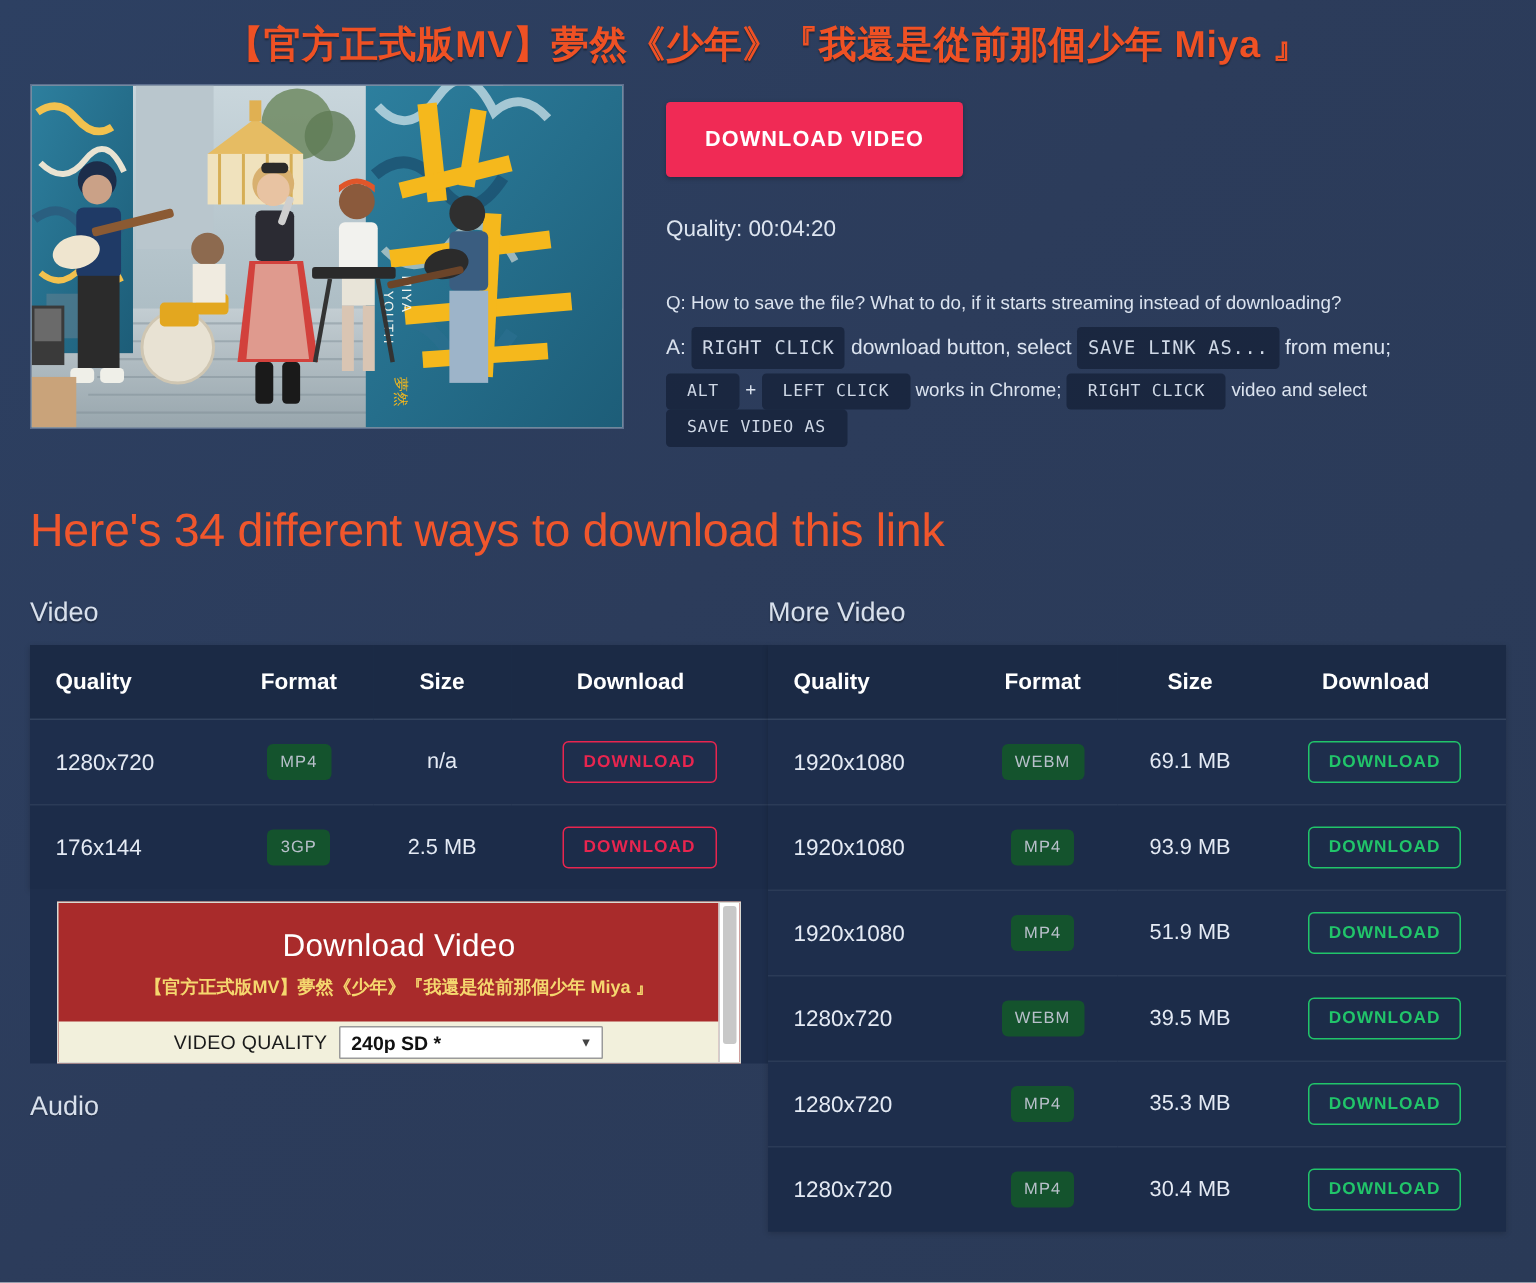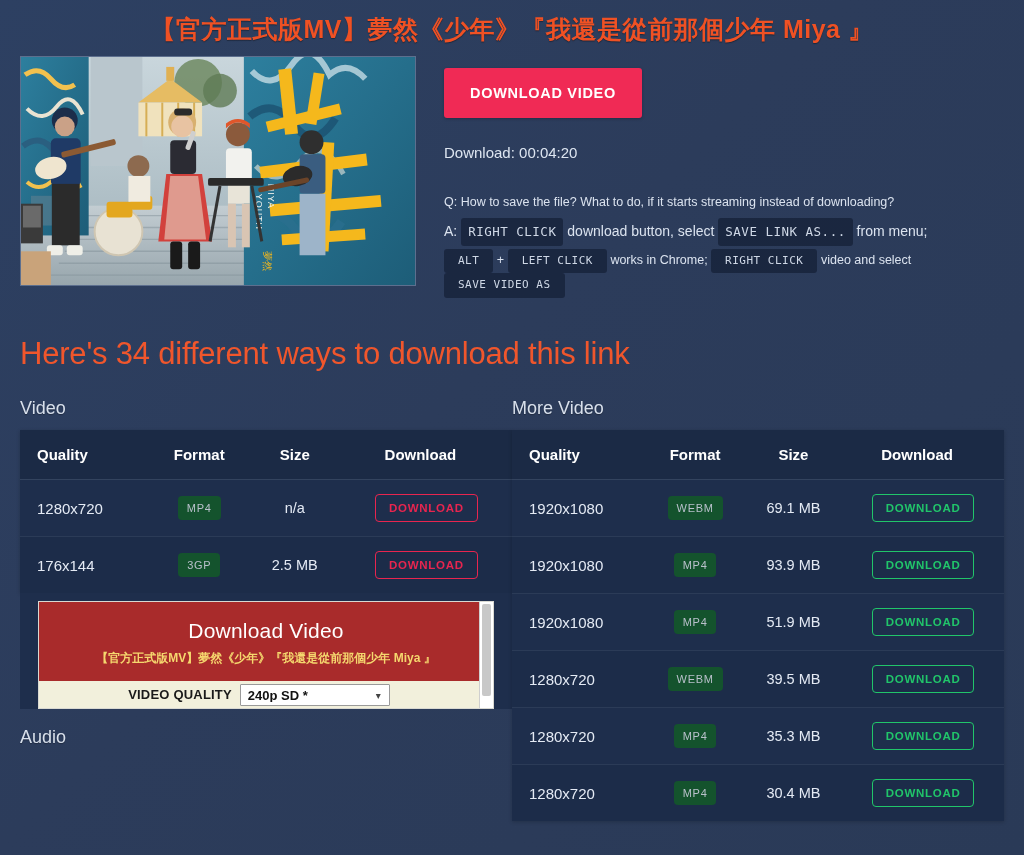--- a/index.html
+++ b/index.html
@@ -200,36 +200,36 @@
     position: absolute;
     left: 0; right: 14px; bottom: 0;
     height: 27px;
     background: #f2f0dc;
     display: flex;
     align-items: center;
     justify-content: center;
   }
   .embed-bar .lbl {
     color: #1a1a1a;
-    font-weight: bold;
+    font-weight: normal;
     font-size: 13px;
     letter-spacing: 0.2px;
     padding-right: 8px;
   }
   .embed-select {
     appearance: none;
     -webkit-appearance: none;
     background: #ffffff;
     border: 1px solid #9a9a9a;
     color: #111;
     font-family: "Liberation Sans", sans-serif;
     font-weight: bold;
     font-size: 13px;
     padding: 3px 26px 3px 7px;
-    width: 150px;
+    width: 176px;
     height: 22px;
     border-radius: 1px;
   }
   .sel-wrap { position: relative; display: inline-block; }
   .sel-wrap .chev {
     position: absolute;
     right: 9px; top: 50%;
     transform: translateY(-50%);
     pointer-events: none;
     color: #444;
@@ -398,21 +398,21 @@
 
       <rect x="0" y="148" width="22" height="40" fill="#3a3a3a"></rect>
       <rect x="2" y="150" width="18" height="22" fill="#6a6a6a"></rect>
       <rect x="0" y="196" width="30" height="34" fill="#c9a37a"></rect>
     </svg>
   </div>
 
   <div class="top-right">
     <button class="dl-video-btn">DOWNLOAD VIDEO</button>
 
-    <div class="duration">Download: 00:04:20</div>
+    <div class="duration">Quality: 00:04:20</div>
 
     <div class="faq">
       <span class="q">Q: How to save the file? What to do, if it starts streaming instead of downloading?</span>
       <span class="a-line">
         <span>A:</span>
         <span class="kbd">RIGHT CLICK</span>
         <span>download button, select</span>
         <span class="kbd">SAVE LINK AS...</span>
         <span>from menu;</span>
       </span>

